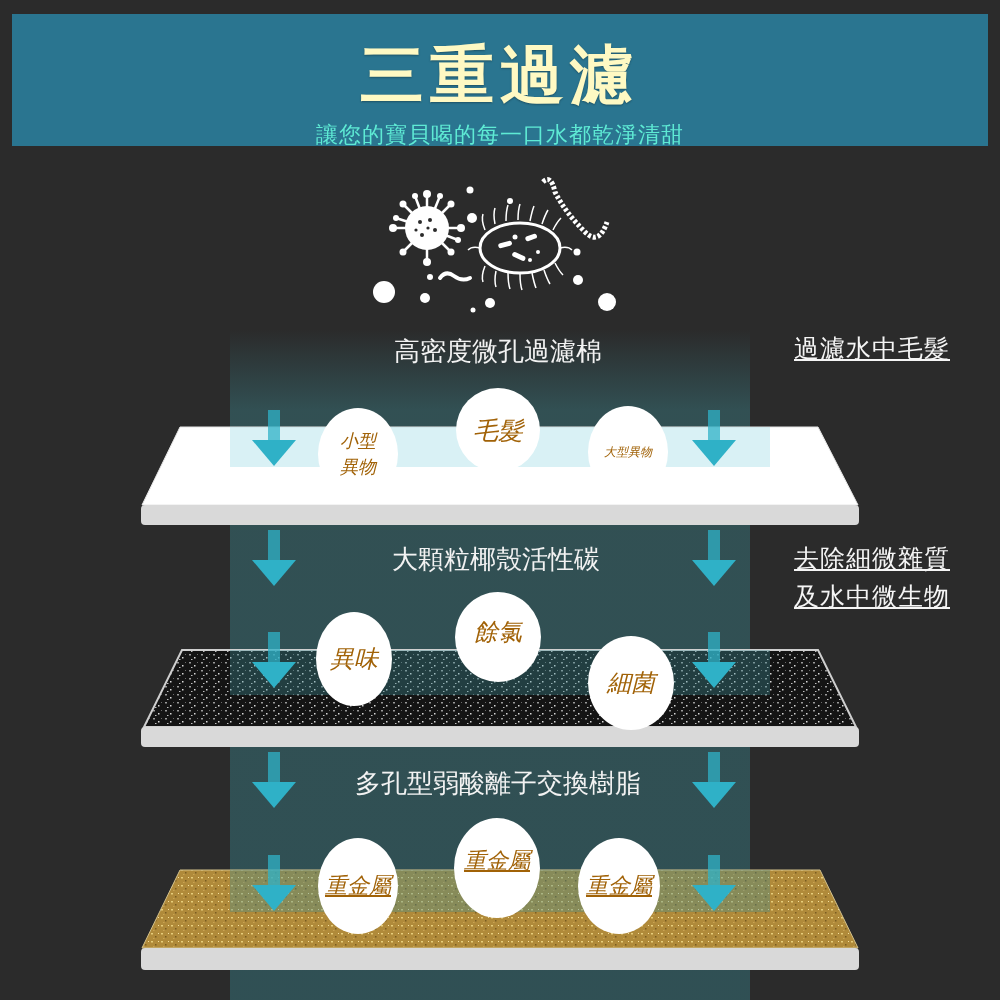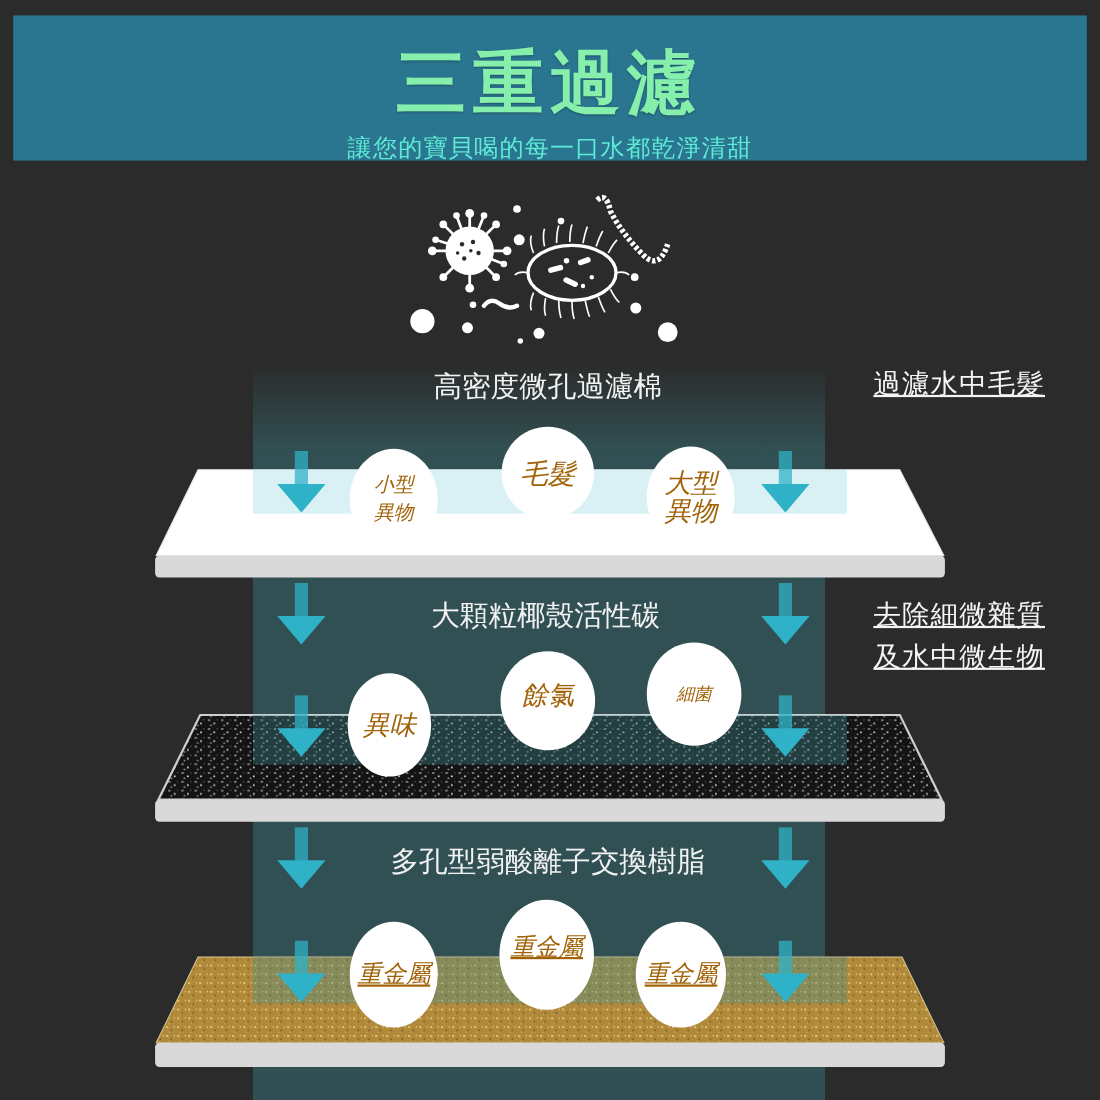--- a/index.html
+++ b/index.html
@@ -1,20 +1,20 @@
 <!DOCTYPE html>
 <html><head>
 <meta charset="utf-8">
 <style>
   * { box-sizing: border-box; margin: 0; padding: 0; }
   html, body { width: 1000px; height: 1000px; background: #2b2b2b; overflow: hidden; }
   body { position: relative; font-family: "DejaVu Sans", "Liberation Sans", sans-serif; color: #fff; }
 
   .header { position: absolute; left: 12px; top: 14px; width: 976px; height: 132px; background: #2a7590; }
-  .header-title { position: absolute; left: 0; right: 0; top: 18px; text-align: center; font-size: 64px; font-weight: bold; letter-spacing: 6px; color: #86efac; text-shadow: 0 1px 2px rgba(0,0,0,0.3); }
+  .header-title { position: absolute; left: 0; right: 0; top: 18px; text-align: center; font-size: 64px; font-weight: bold; letter-spacing: 6px; color: #fef9c3; text-shadow: 0 1px 2px rgba(0,0,0,0.3); }
   .header-sub { position: absolute; left: 0; right: 0; top: 106px; text-align: center; font-size: 22px; color: #5eead4; letter-spacing: 1px; }
 
   .beam { position: absolute; left: 230px; top: 330px; width: 520px; height: 670px;
     background: linear-gradient(180deg, rgba(58,120,128,0.0) 0%, rgba(58,125,132,0.45) 12%, rgba(52,110,118,0.55) 100%); }
 
   .microbes { position: absolute; left: 360px; top: 160px; width: 280px; height: 160px; }
 
   .layer-label { position: absolute; left: 0; right: 0; text-align: center; font-size: 26px; color: #f2f2f2; }
   .desc { position: absolute; left: 794px; font-size: 25px; line-height: 38px; color: #f5f5f5; letter-spacing: 1px; text-decoration: underline; }
 
@@ -139,21 +139,21 @@
   </svg>
 </div>
 
 <div class="bubble" style="left:318px; top:408px; width:80px; height:92px; font-size:18px; line-height:26px; flex-direction:column;">
   <span>小型</span>
   <span>異物</span>
 </div>
 <div class="bubble" style="left:456px; top:388px; width:84px; height:84px; font-size:25px; align-items:flex-start; padding-top:26px;">
   <span>毛髮</span>
 </div>
-<div class="bubble" style="left:588px; top:406px; width:80px; height:92px; font-size:24px; line-height:26px; flex-direction:column;">
+<div class="bubble" style="left:588px; top:406px; width:80px; height:92px; font-size:12px; line-height:26px; flex-direction:row;">
   <span>大型</span>
   <span>異物</span>
 </div>
 
 <div class="layer-label" style="top:542px; left:-8px;">大顆粒椰殼活性碳</div>
 <div class="desc" style="top:540px;">
   <div>去除細微雜質</div>
   <div>及水中微生物</div>
 </div>
 
@@ -173,21 +173,21 @@
     <rect x="90" y="5" width="540" height="45" fill="rgba(60,140,150,0.35)"></rect>
   </svg>
 </div>
 
 <div class="bubble" style="left:316px; top:612px; width:76px; height:94px; font-size:24px;">
   <span>異味</span>
 </div>
 <div class="bubble" style="left:455px; top:592px; width:86px; height:90px; font-size:24px; align-items:flex-start; padding-top:24px;">
   <span>餘氯</span>
 </div>
-<div class="bubble" style="left:588px; top:584px; width:86px; height:94px; font-size:16px;">
+<div class="bubble" style="left:588px; top:636px; width:86px; height:94px; font-size:24px;">
   <span>細菌</span>
 </div>
 
 <div class="layer-label" style="top:766px; left:-4px;">多孔型弱酸離子交換樹脂</div>
 <div class="desc" style="top:780px;">
 </div>
 
 <div class="slab" style="top:868px; height:110px;">
   <svg width="720" height="110" viewBox="0 0 720 110">
     <defs>

